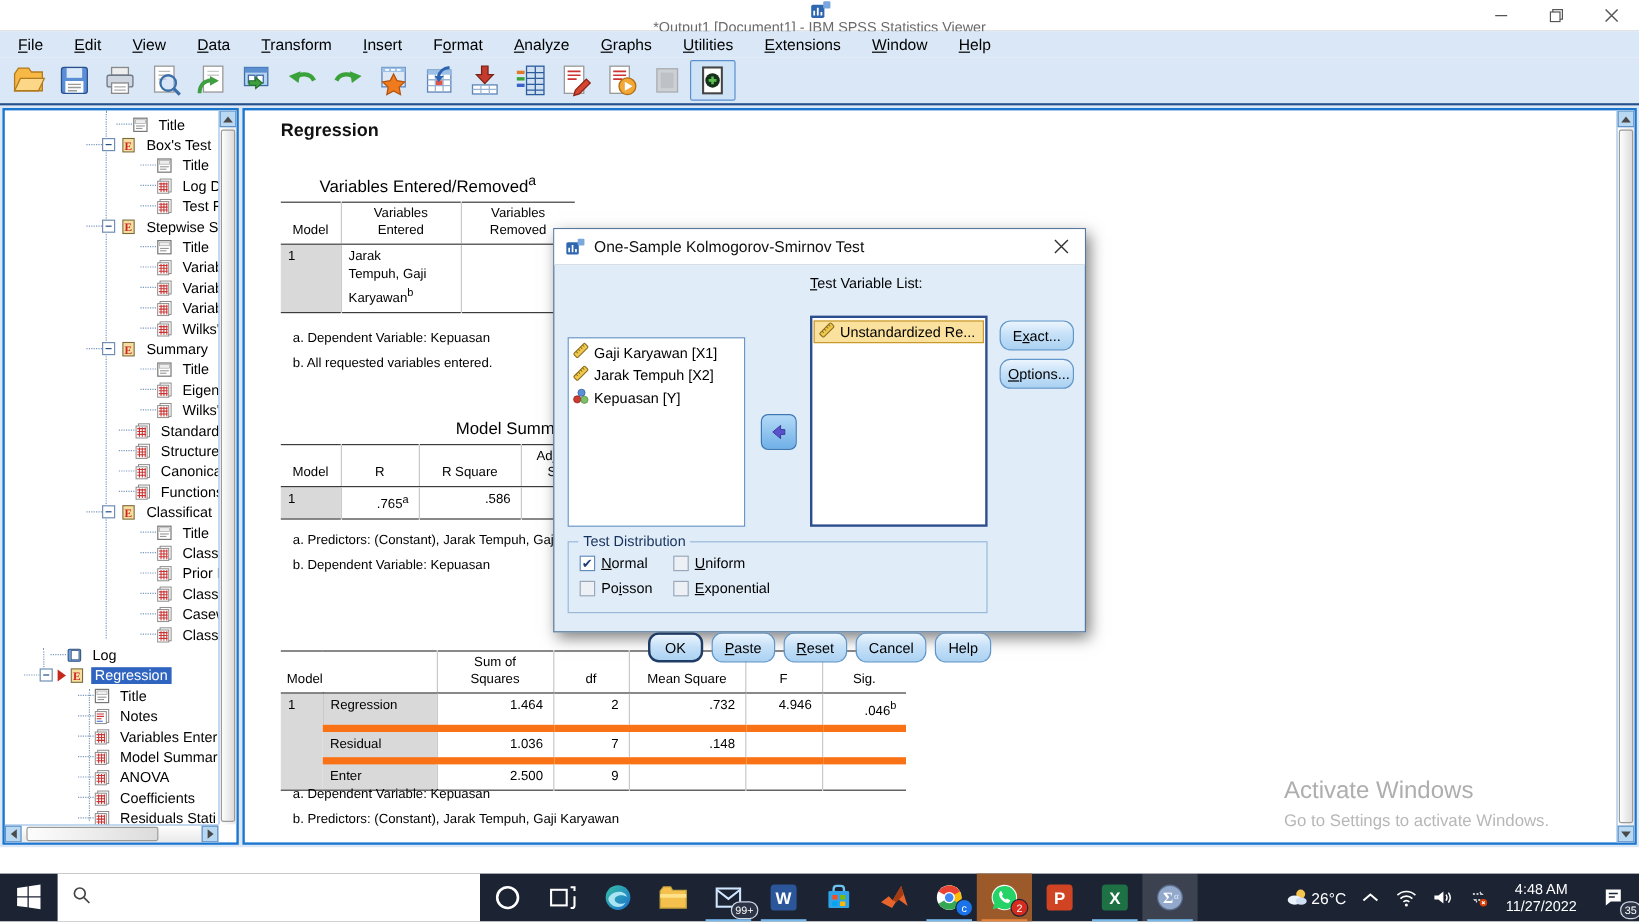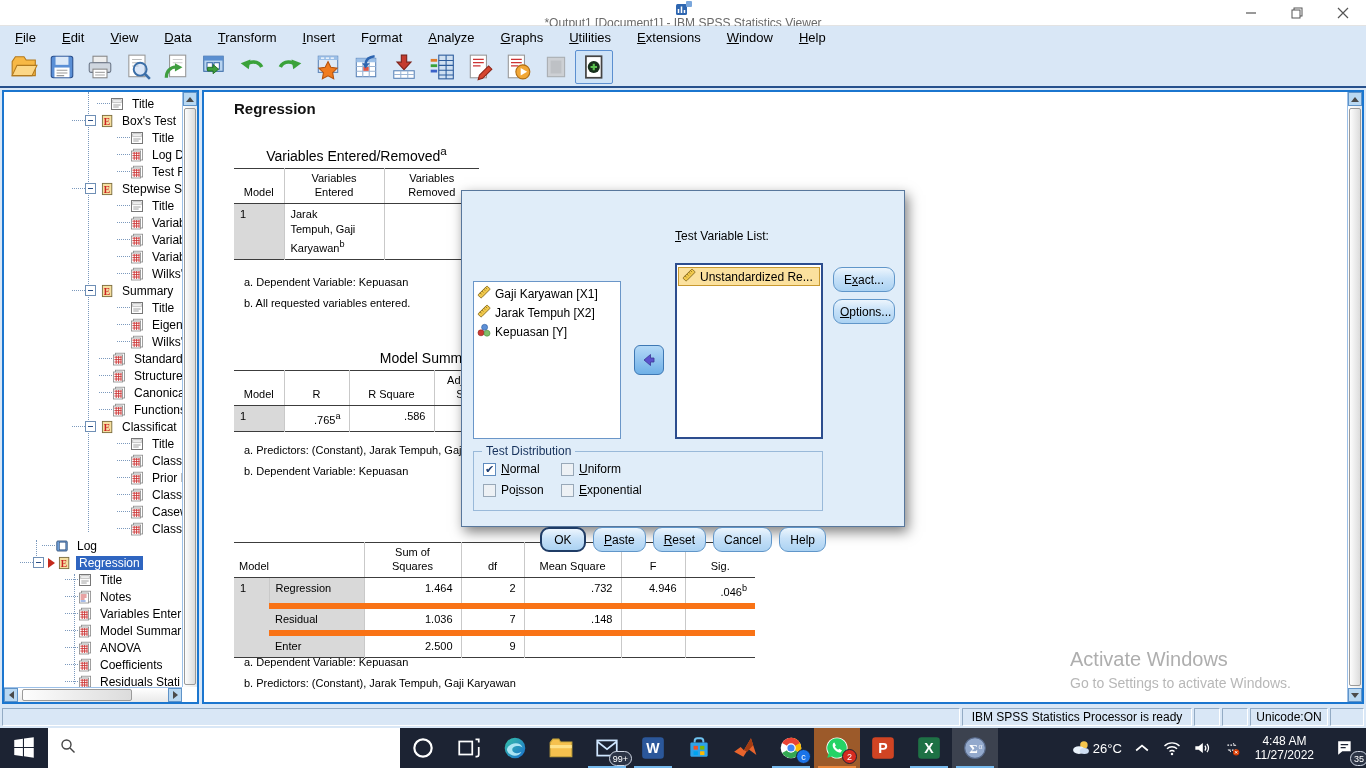--- a/index.html
+++ b/index.html
@@ -823,20 +823,33 @@
           </div>
         <div class="thumb" style="left:1px;right:1px;top:16px;bottom:16px"></div>
         <div class="sbtn" style="top:auto;bottom:0">
             <span class="tri-d"></span>
           </div>
       </div>
     </div>
   </div>
 
   <div class="dialog">
+    <div class="dlg-title">
+      <span class="dico"><svg viewBox="0 0 18 16">
+            <rect x="1" y="4" width="11" height="11" rx="1.5" fill="#2e66b0"></rect>
+            <path d="M3.5 13V9M6.5 13V6.5M9.5 13V10" stroke="#fff" stroke-width="1.5"></path>
+            <rect x="11" y="1" width="6" height="6" rx="1" fill="#7aa7dc"></rect>
+          </svg></span>
+      <span class="dtext">One-Sample Kolmogorov-Smirnov Test</span>
+      <span class="dlg-close">
+          <svg width="13" height="13" viewBox="0 0 12 12">
+            <path d="M1 1l10 10M11 1L1 11" stroke="#333" stroke-width="1.1"></path>
+          </svg>
+        </span>
+    </div>
     <div class="dlg-body">
       <div class="vlist src-list" id="srcList">
           <div class="vitem">
             <div><svg viewBox="0 0 14 14">
                 <g transform="rotate(-45 7 7)">
                   <rect x="0.5" y="4.8" width="13" height="4.6" rx="1" fill="#f0c84b" stroke="#8a6d1f" stroke-width="0.9"></rect>
                   <path d="M3.6 4.8v2.1M6.2 4.8v2.1M8.8 4.8v2.1M11.2 4.8v2.1" stroke="#8a6d1f" stroke-width="0.8"></path>
                 </g>
               </svg></div>
             <div>Gaji Karyawan [X1]</div>
@@ -904,28 +917,20 @@
       <div class="btn-row" id="btnRow">
           <button class="dbtn default">OK</button>
           <button class="dbtn"><u>P</u>aste</button>
           <button class="dbtn"><u>R</u>eset</button>
           <button class="dbtn">Cancel</button>
           <button class="dbtn">Help</button>
         </div>
     </div>
   </div>
 
-  <div class="statusbar" id="statusbar">
-      <div class="seg grow"></div>
-      <div class="seg" style="width: 230px;">IBM SPSS Statistics Processor is ready</div>
-      <div class="seg" style="width: 26px;"></div>
-      <div class="seg" style="width: 26px;"></div>
-      <div class="seg" style="width: 78px;">Unicode:ON</div>
-      <div class="seg" style="width: 34px;"></div>
-    </div>
   <div class="taskbar" id="taskbar">
       <div class="tslot start">
         <svg viewBox="0 0 24 24">
           <path fill="#fff" d="M3 4.6L11 3.5V11H3zM12 3.3L21 2v9h-9zM3 12h8v7.5L3 18.4zM12 12h9v9l-9-1.3z"></path>
         </svg>
       </div>
       <div class="searchbox">
         <div><svg width="16" height="16" viewBox="0 0 16 16" fill="none" stroke="#444" stroke-width="1.4">
             <circle cx="6.5" cy="6.5" r="4.5"></circle>
             <path d="M10 10l4.5 4.5"></path>

